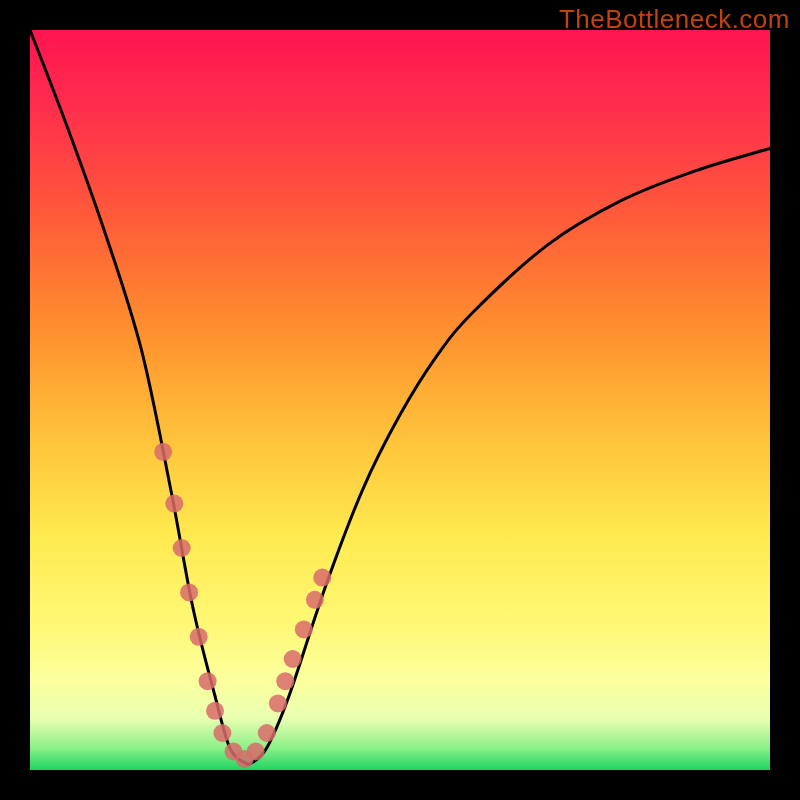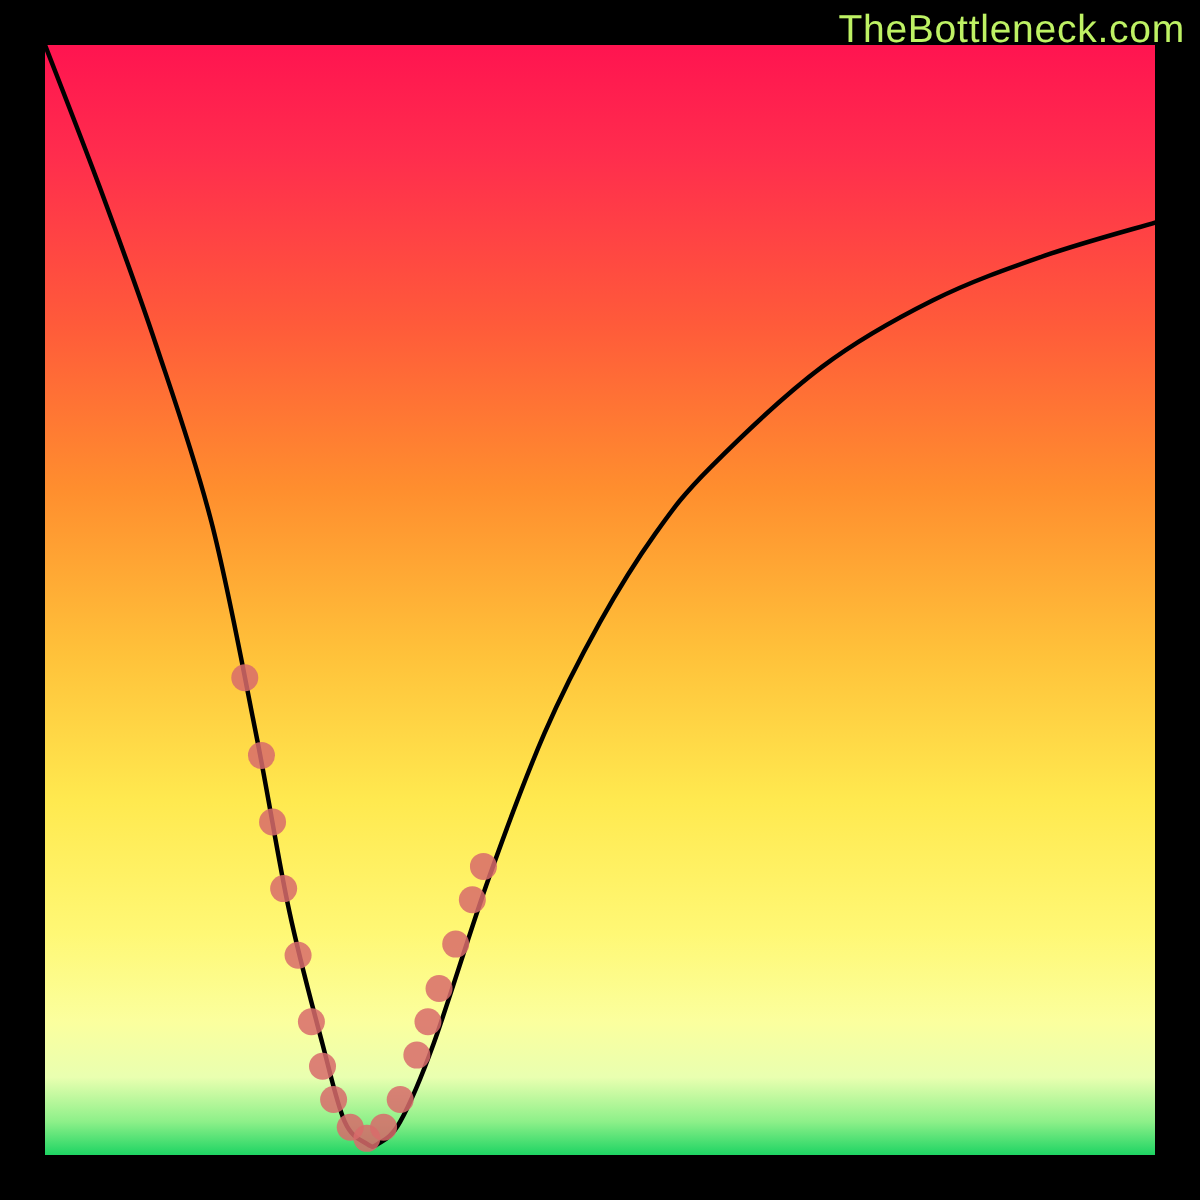--- a/index.html
+++ b/index.html
@@ -38,21 +38,21 @@
       #fbff9e 88%,
       #e9ffb0 93%,
       #8df089 97%,
       #1ed463 100%
     );
   }
   .watermark {
     position: absolute;
     top: 4px;
     right: 10px;
-    color: #bef264;
+    color: #c2410c;
     font-size: 26px;
     letter-spacing: 0.5px;
     font-weight: 400;
     user-select: none;
   }
   svg.curve {
     position: absolute;
     left: 0;
     top: 0;
     width: 740px;

